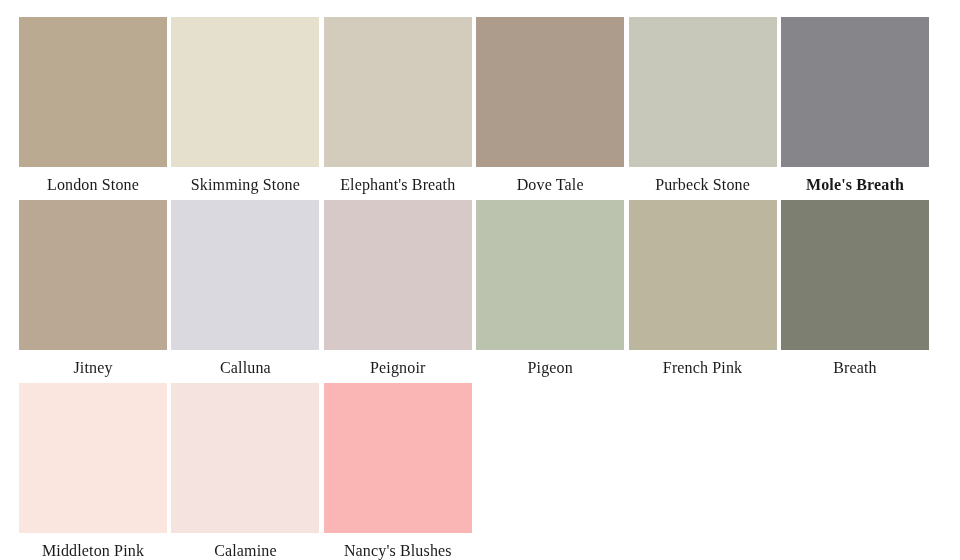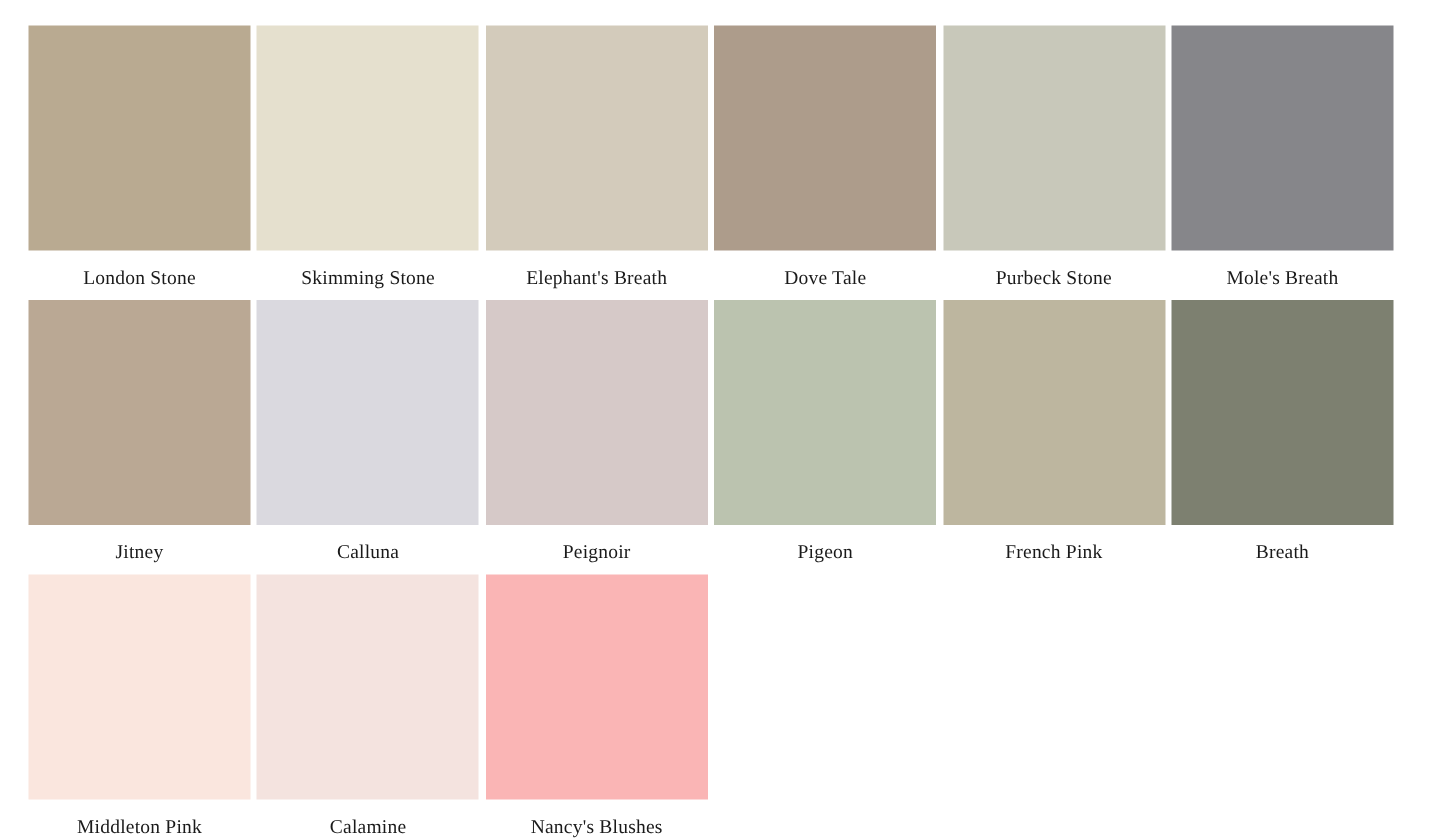--- a/index.html
+++ b/index.html
@@ -38,21 +38,21 @@
     width: 148px;
   }
   .swatch-chip {
     width: 148px;
     height: 150px;
     display: block;
     flex: 0 0 auto;
   }
   .swatch-label {
     margin-top: 11px;
-    font-size: 13px;
+    font-size: 16px;
     line-height: 13px;
     color: #1a1a1a;
     letter-spacing: 0.15px;
     white-space: nowrap;
     font-family: "Liberation Serif", "DejaVu Serif", serif;
   }
 </style>
 </head>
 <body>
 
@@ -73,21 +73,21 @@
       <div class="swatch-cell">
         <div class="swatch-chip" style="background-color: rgb(173, 156, 139);"></div>
         <div class="swatch-label" style="color: rgb(26, 26, 26);">Dove Tale</div>
       </div>
       <div class="swatch-cell">
         <div class="swatch-chip" style="background-color: rgb(200, 200, 186);"></div>
         <div class="swatch-label" style="color: rgb(26, 26, 26);">Purbeck Stone</div>
       </div>
       <div class="swatch-cell">
         <div class="swatch-chip" style="background-color: rgb(134, 134, 138);"></div>
-        <div class="swatch-label" style="color: rgb(26, 26, 26);">Mole's Breath</div>
+        <div class="swatch-label" style="color: rgb(26, 26, 26); font-weight: bold;">Mole's Breath</div>
       </div>
       <div class="swatch-cell">
         <div class="swatch-chip" style="background-color: rgb(186, 168, 148);"></div>
         <div class="swatch-label" style="color: rgb(26, 26, 26);">Jitney</div>
       </div>
       <div class="swatch-cell">
         <div class="swatch-chip" style="background-color: rgb(218, 217, 223);"></div>
         <div class="swatch-label" style="color: rgb(26, 26, 26);">Calluna</div>
       </div>
       <div class="swatch-cell">

